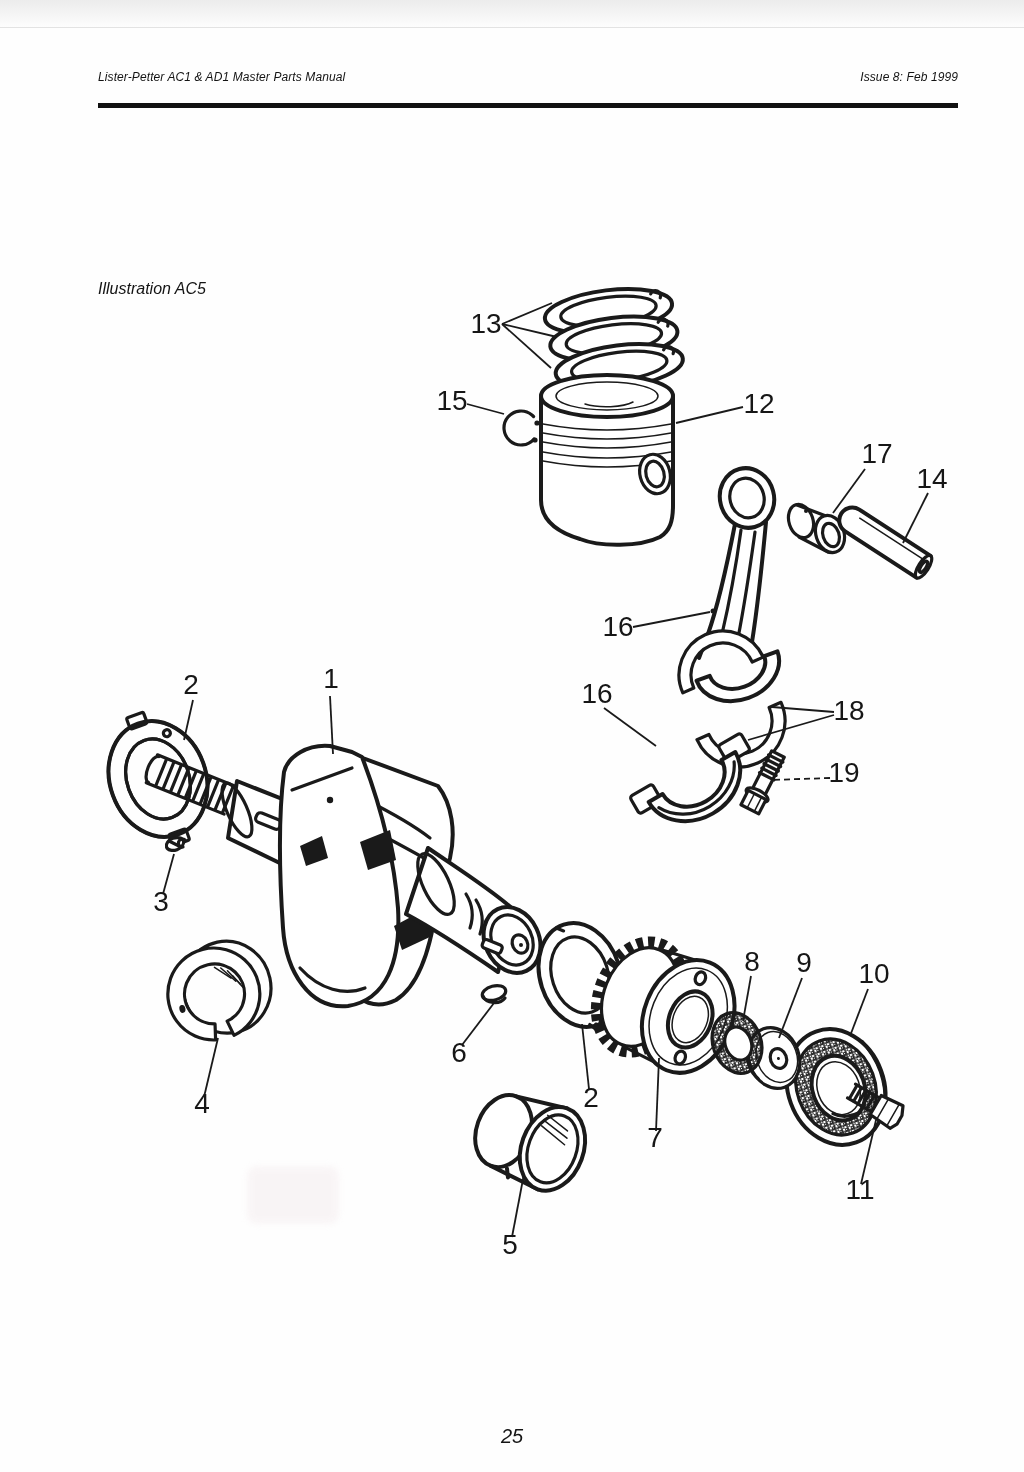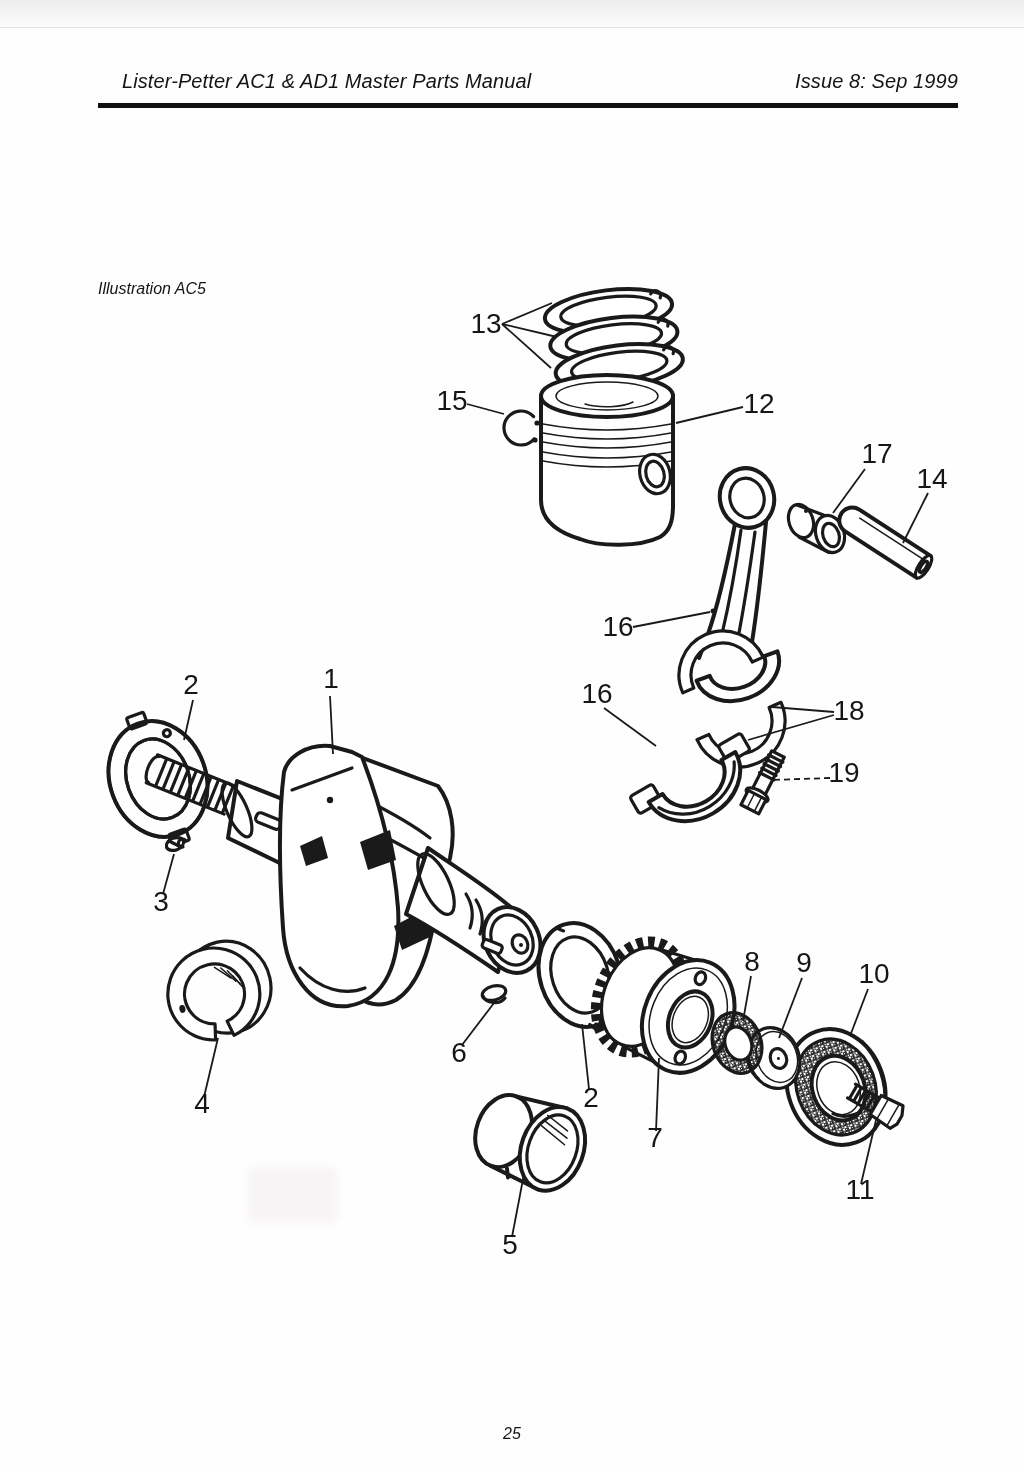--- a/index.html
+++ b/index.html
@@ -2,25 +2,25 @@
 <html><head>
 <meta charset="utf-8">
 <style>
   html,body{margin:0;padding:0;background:#ffffff;}
   .page{position:relative;width:1024px;height:1472px;background:#fefefe;overflow:hidden;
         font-family:"Liberation Sans",sans-serif;color:#141414;}
   .page::before{content:"";position:absolute;left:0;top:0;width:100%;height:27px;
         background:linear-gradient(to bottom,#ececec 0%,#f6f6f6 60%,#fdfdfd 100%);
         border-bottom:1px solid #e3e3e3;}
   .header{position:absolute;left:98px;right:66px;top:70px;display:flex;justify-content:space-between;
-        font-style:italic;font-size:20px;letter-spacing:0.1px;margin-left:24px;}
+        font-style:italic;font-size:12px;letter-spacing:0.1px;}
   .rule{position:absolute;left:98px;top:103px;width:860px;height:5px;background:#111;}
   .illus-label{position:absolute;left:98px;top:280px;font-size:16px;font-style:italic;}
   .page-num{position:absolute;left:0;top:1425px;width:100%;text-align:center;
-        font-style:italic;font-size:16px;}
+        font-style:italic;font-size:20px;}
   .artifact{position:absolute;left:247px;top:1166px;width:92px;height:58px;
         background:#f4ecee;opacity:.5;filter:blur(3px);border-radius:10px;}
   svg.diagram{position:absolute;left:0;top:0;width:1024px;height:1472px;}
   svg.diagram path,svg.diagram ellipse,svg.diagram circle,svg.diagram rect,svg.diagram line{
         fill:none;stroke:#1a1a1a;stroke-width:3.2;stroke-linecap:round;stroke-linejoin:round;}
   svg.diagram .w{fill:#ffffff;}
   svg.diagram .b{fill:#1a1a1a;stroke:none;}
   svg.diagram .t15{stroke-width:1.5}.t2{stroke-width:2}.t25{stroke-width:2.5}
   svg.diagram .t4{stroke-width:4}.t5{stroke-width:5.5}
   svg.diagram .teeth{stroke-width:11;stroke-dasharray:6.5 5;stroke-linecap:butt;}
@@ -30,21 +30,21 @@
   svg.diagram text{fill:#161616;stroke:none;font-family:"Liberation Sans",sans-serif;
         font-size:28px;text-anchor:middle;}
 </style>
 </head>
 <body>
 
 <div class="page">
 
   <div class="header">
     <span>Lister-Petter AC1 &amp; AD1 Master Parts Manual</span>
-    <span>Issue 8: Sep 1999</span>
+    <span>Issue 8: Feb 1999</span>
   </div>
   <div class="rule"></div>
   <div class="illus-label">Illustration AC5</div>
   <div class="artifact"></div>
 
   <svg class="diagram" viewBox="0 0 1024 1472">
     <defs>
       <pattern id="stip" width="6" height="6" patternUnits="userSpaceOnUse">
         <circle cx="1.5" cy="1.5" r="0.9" fill="#222"></circle>
         <circle cx="4.5" cy="4.5" r="0.7" fill="#222"></circle>

